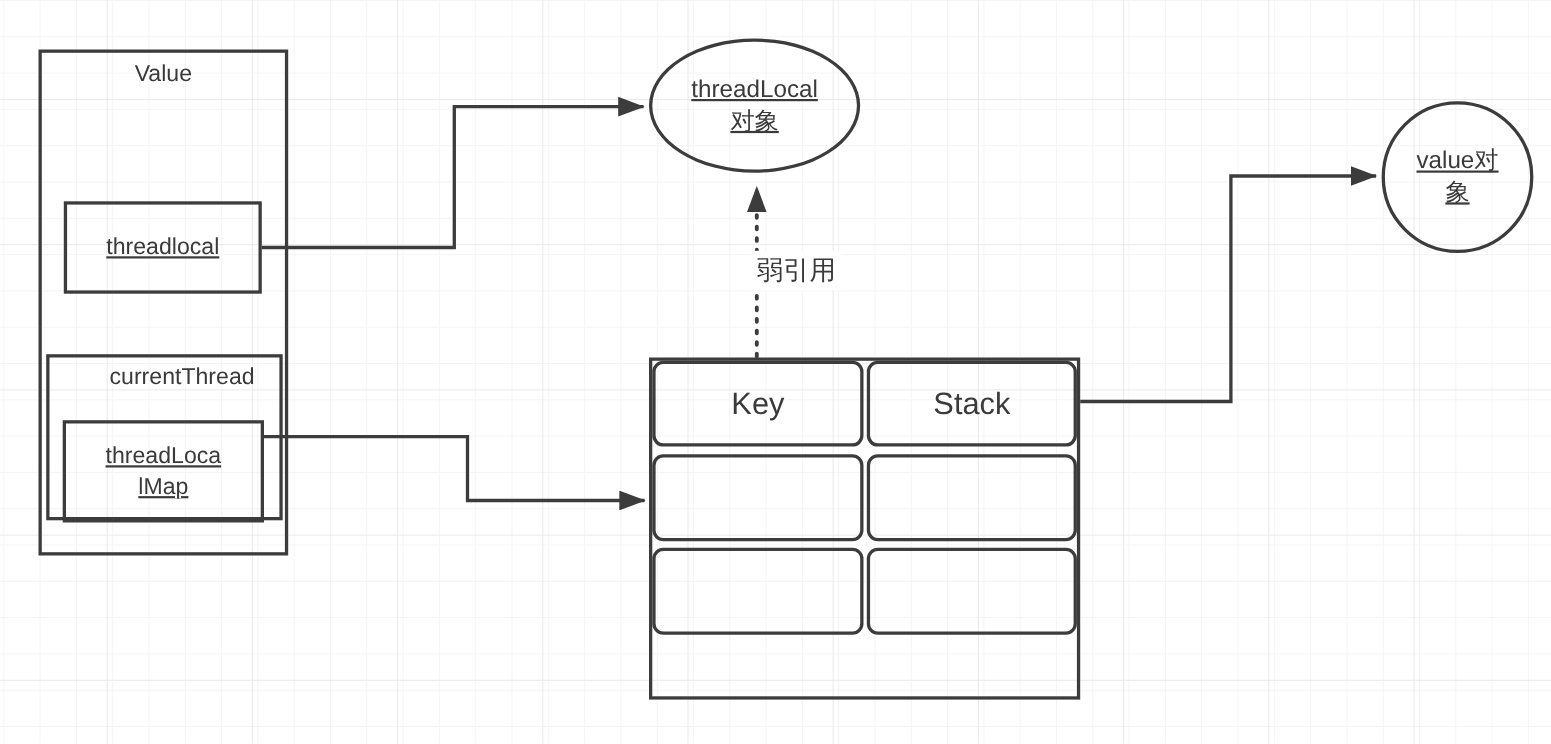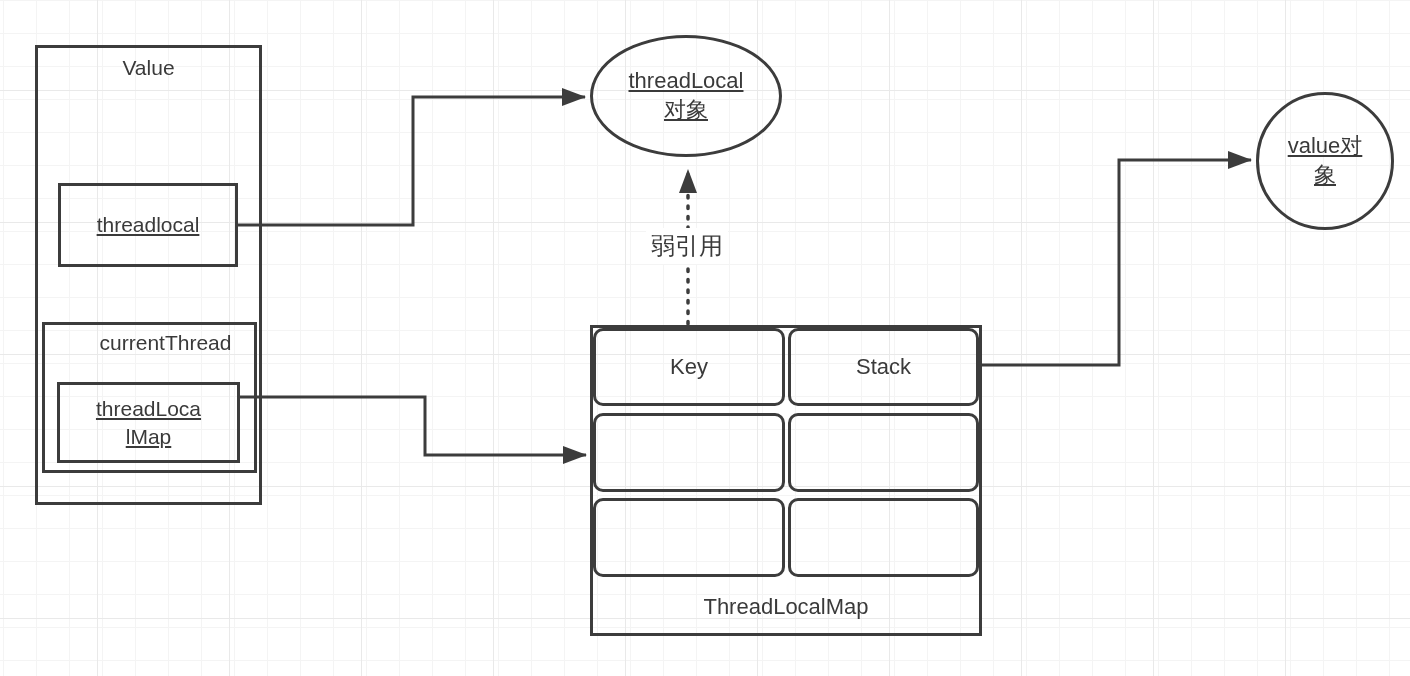--- a/index.html
+++ b/index.html
@@ -42,57 +42,57 @@
     text-decoration: underline;
   }
   .stack-box   { left: 35px;  top: 45px;  width: 227px; height: 460px; }
   .stack-title { position: absolute; left: 0; top: 8px; width: 100%;
                  text-align: center; font-size: 21px; }
   .threadlocal-box    { left: 58px; top: 183px; width: 180px; height: 84px;
                         font-size: 21px; }
   .currentthread-box  { left: 42px; top: 322px; width: 215px; height: 151px; }
   .currentthread-title{ position: absolute; left: 16px; top: 6px; width: 100%;
                         text-align: center; font-size: 21px; }
-  .threadlocalmap-box { left: 57px; top: 382px; width: 183px; height: 81px;
+  .threadlocalmap-box { left: 57px; top: 382px; width: 183px; height: 93px;
                         font-size: 21px; }
   .ellipse {
     left: 590px; top: 35px; width: 192px; height: 122px;
     border-radius: 50%;
     font-size: 22px;
   }
   .circle {
     left: 1256px; top: 92px; width: 138px; height: 138px;
     border-radius: 50%;
     font-size: 22px;
   }
   .map-table { left: 590px; top: 325px; width: 392px; height: 311px; }
   .cell {
     position: absolute;
     border: 3px solid #3c3c3c;
     border-radius: 10px;
     box-sizing: border-box;
     display: flex;
     align-items: center;
     justify-content: center;
-    font-size: 22px;
+    font-size: 28px;
   }
   .cell.c11 { left: 0px;   top: 0px;   width: 192px; height: 78px; }
   .cell.c12 { left: 195px; top: 0px;   width: 191px; height: 78px; }
   .cell.c21 { left: 0px;   top: 85px;  width: 192px; height: 79px; }
   .cell.c22 { left: 195px; top: 85px;  width: 191px; height: 79px; }
   .cell.c31 { left: 0px;   top: 170px; width: 192px; height: 79px; }
   .cell.c32 { left: 195px; top: 170px; width: 191px; height: 79px; }
   .table-caption {
     position: absolute; left: 0; top: 252px; width: 386px; height: 53px;
     display: flex; align-items: center; justify-content: center;
     font-size: 22px;
   }
   .weak-ref-label {
     position: absolute;
-    left: 646px; top: 228px;
+    left: 683px; top: 228px;
     padding: 2px 5px;
     background: #ffffff;
     font-size: 24px;
   }
 </style>
 </head>
 <body>
 
 <div class="canvas">
 
@@ -135,18 +135,17 @@
 象</span>
   </div>
 
   <div class="shape map-table">
     <div class="cell c11">Key</div>
     <div class="cell c12">Stack</div>
     <div class="cell c21"></div>
     <div class="cell c22"></div>
     <div class="cell c31"></div>
     <div class="cell c32"></div>
-    <div class="table-caption">ThreadLocalMap</div>
   </div>
 
   <div class="weak-ref-label">弱引用</div>
 
 </div>
 
 </body></html>

